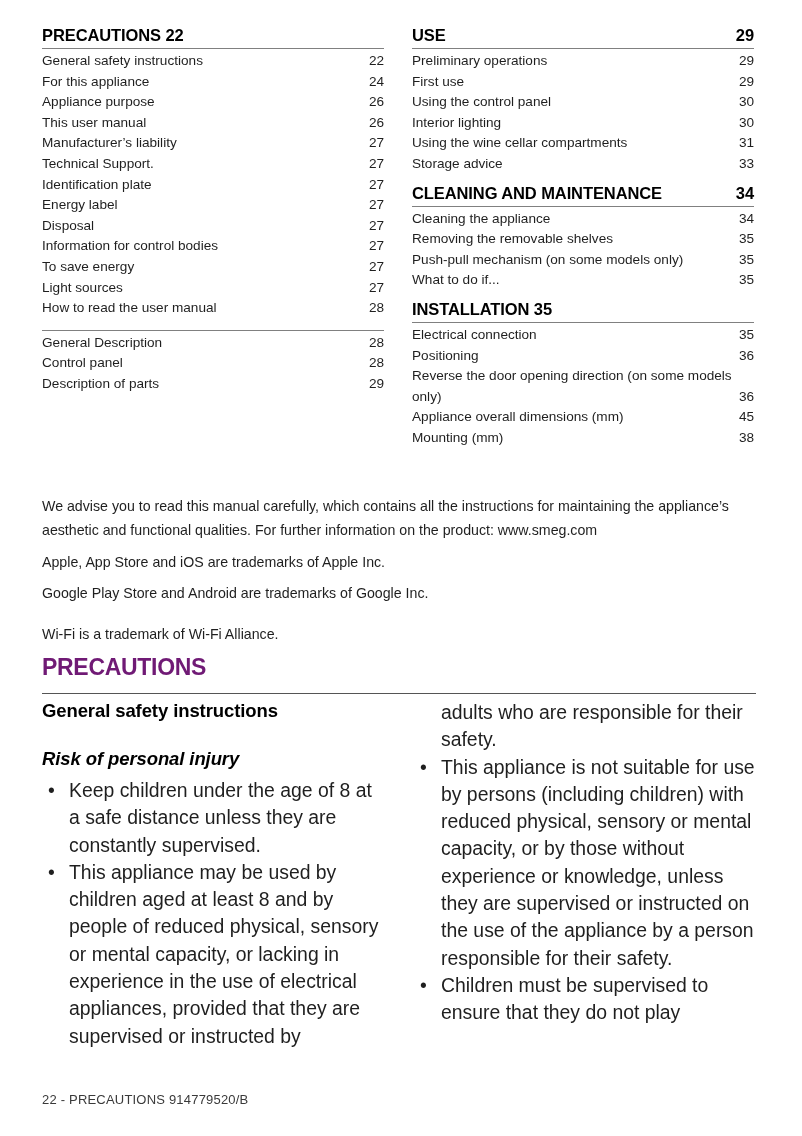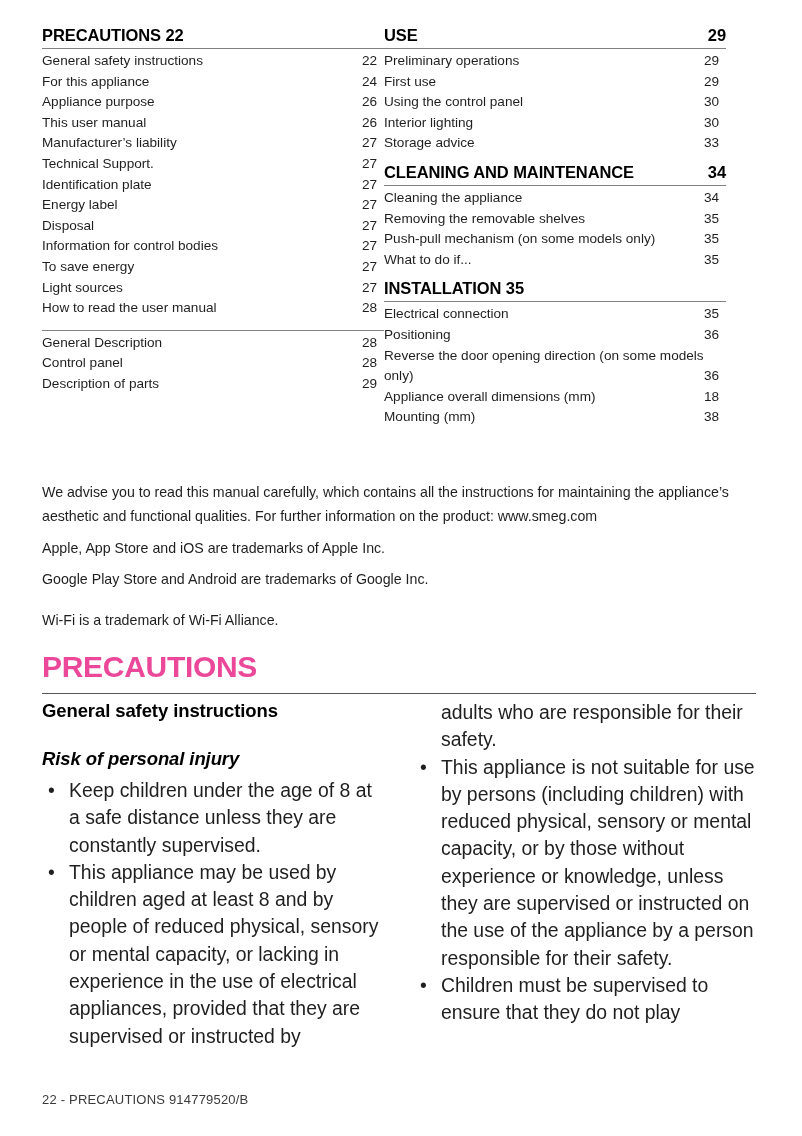--- a/index.html
+++ b/index.html
@@ -24,20 +24,21 @@
     padding: 0;
   }
 
   
   .toc {
     position: absolute;
     left: 42px;
     top: 26px;
     width: 712px;
     display: flex;
+    gap: 28px;
   }
   .toc-col {
     width: 342px;
     flex: 0 0 342px;
   }
 
   .toc-section {
     margin-bottom: 0;
   }
   .toc-section-head {
@@ -73,21 +74,21 @@
     font-size: 13.6px;
     line-height: 20.6px;
     color: #1f1f1f;
   }
   .toc-entry .e-label {
     flex: 1 1 auto;
     padding-right: 8px;
   }
   .toc-entry .e-page {
     flex: 0 0 auto;
-    text-align: left;
+    text-align: right;
     min-width: 22px;
     white-space: nowrap;
   }
   
   .toc-entry.wrap {
     display: block;
     position: relative;
   }
   .toc-entry.wrap .e-label {
     display: inline;
@@ -108,32 +109,32 @@
     top: 481px;
     width: 714px;
   }
   .intro p {
     margin: 0 0 7px 0;
     font-size: 14.2px;
     line-height: 23.5px;
     color: #1f1f1f;
   }
   .intro p.tight { margin-bottom: 18px; }
-  .intro p.spaced { margin-top: 0; margin-bottom: 9px; }
+  .intro p.spaced { margin-top: 14px; margin-bottom: 9px; }
 
   
   .main-title {
     position: absolute;
     left: 42px;
     top: 649px;
     width: 714px;
-    font-size: 30px;
+    font-size: 23px;
     font-weight: bold;
     letter-spacing: -0.3px;
-    color: #ec4899;
+    color: #701a75;
     line-height: 36px;
   }
   .main-rule {
     position: absolute;
     left: 42px;
     top: 693px;
     width: 714px;
     border-top: 1.6px solid #555;
     height: 0;
   }
@@ -306,20 +307,24 @@
         </div>
         <div class="toc-entry">
           <span class="e-label">Using the control panel</span>
           <span class="e-page">30</span>
         </div>
         <div class="toc-entry">
           <span class="e-label">Interior lighting</span>
           <span class="e-page">30</span>
         </div>
         <div class="toc-entry">
+          <span class="e-label">Using the wine cellar compartments</span>
+          <span class="e-page">31</span>
+        </div>
+        <div class="toc-entry">
           <span class="e-label">Storage advice</span>
           <span class="e-page">33</span>
         </div>
       </div>
 
       <div class="section-gap"></div>
 
       <div class="toc-section">
         <div class="toc-section-head">
           <span class="sec-title">CLEANING AND MAINTENANCE</span>
@@ -360,21 +365,21 @@
         <div class="toc-entry">
           <span class="e-label">Positioning</span>
           <span class="e-page">36</span>
         </div>
         <div class="toc-entry wrap">
           <span class="e-label">Reverse the door opening direction (on some models only)</span>
           <span class="e-page">36</span>
         </div>
         <div class="toc-entry">
           <span class="e-label">Appliance overall dimensions (mm)</span>
-          <span class="e-page">18</span>
+          <span class="e-page">45</span>
         </div>
         <div class="toc-entry">
           <span class="e-label">Mounting (mm)</span>
           <span class="e-page">38</span>
         </div>
       </div>
     </div>
   </div>
 
   <div class="intro">

